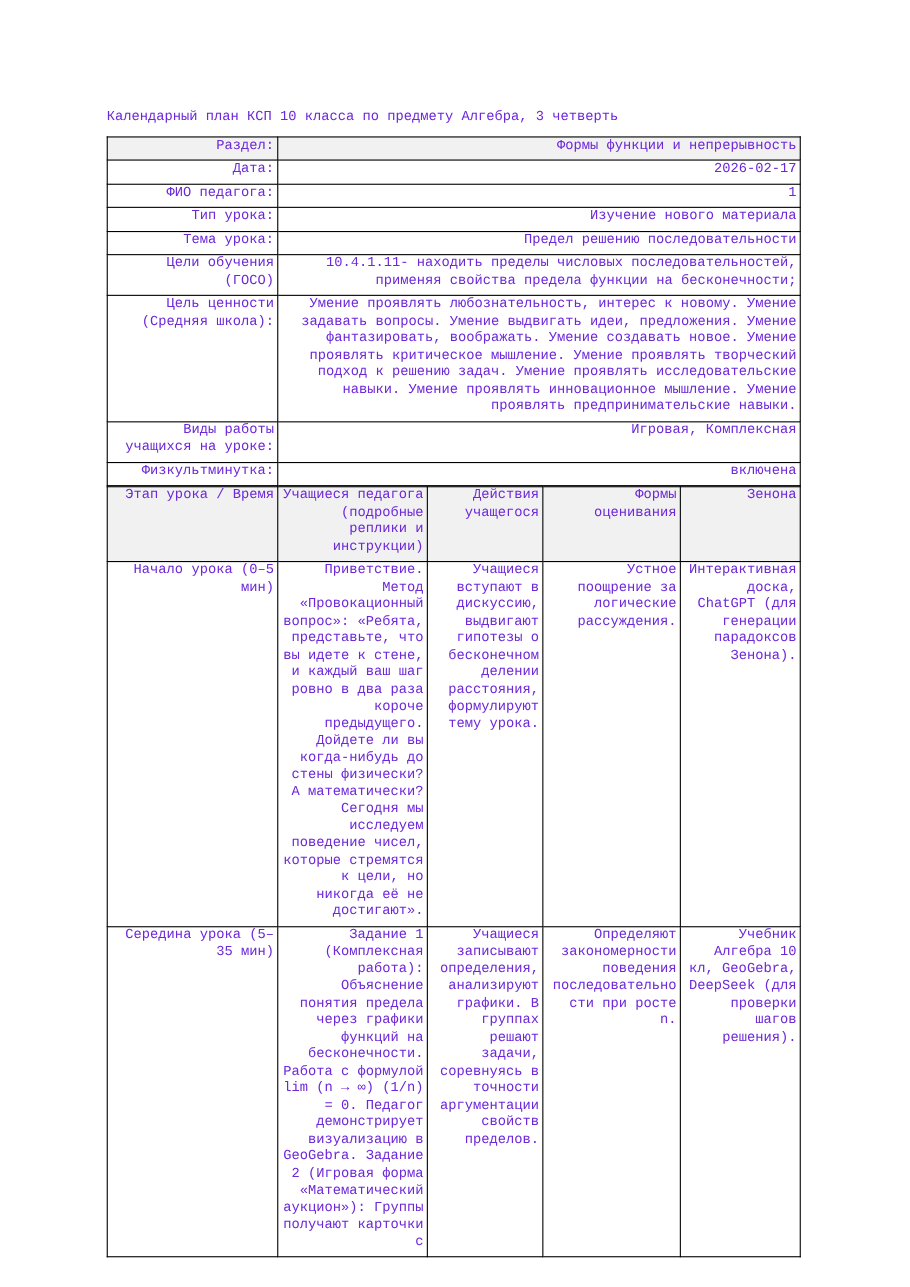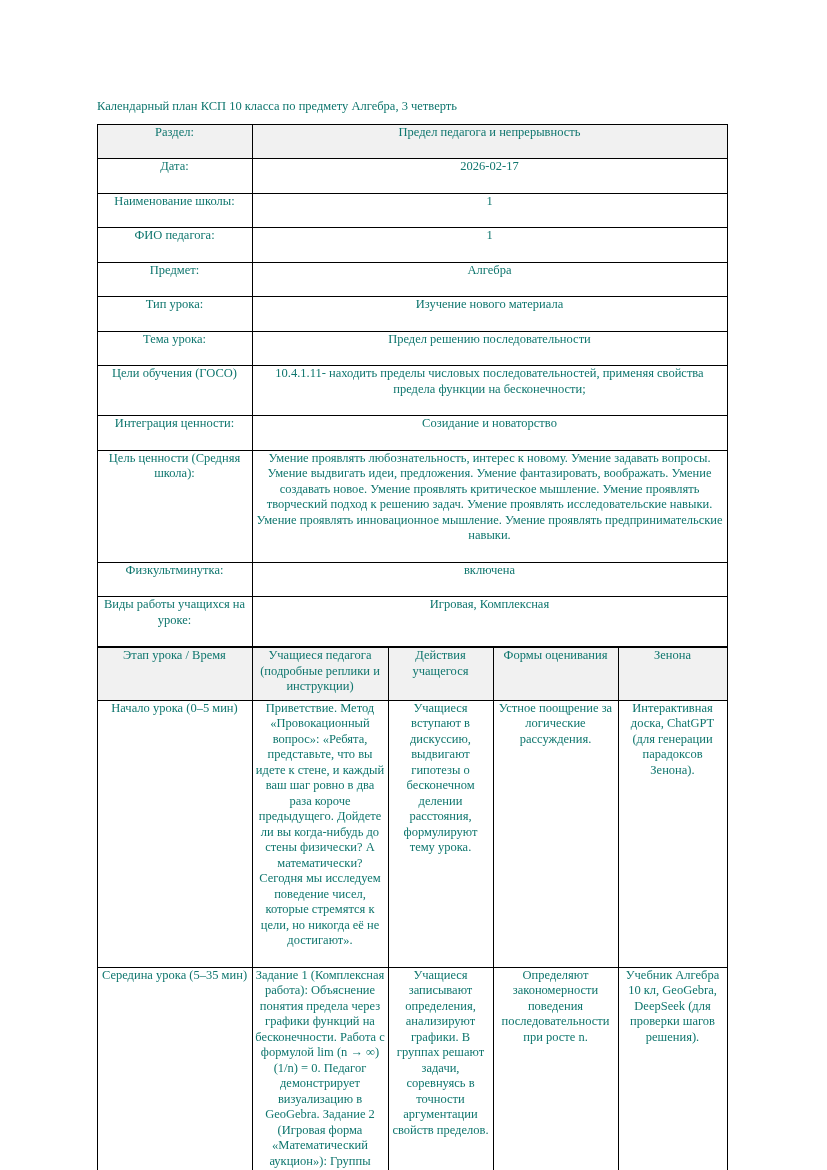--- a/index.html
+++ b/index.html
@@ -7,40 +7,40 @@
     padding: 0;
     background: #ffffff;
   }
   .page {
     position: relative;
     width: 827px;
     height: 1170px;
     background: #ffffff;
     box-sizing: border-box;
     padding: 99px 100px 0 97px;
-    font-family: Liberation Serif, serif;
+    font-family: Liberation Mono, monospace;
     font-size: 12.5px;
     line-height: 15.5px;
-    color: #0f766e;
+    color: #6d28d9;
     overflow: hidden;
   }
   .doc-title {
     margin: 0 0 9px 0;
   }
   table {
     border-collapse: collapse;
     width: 630px;
     table-layout: fixed;
   }
   td, th {
     border: 1px solid #000000;
     vertical-align: top;
-    text-align: center;
+    text-align: right;
     font-weight: normal;
-    padding: 0 3px 18px 2px;
+    padding: 0 3px 5px 2px;
     word-wrap: break-word;
   }
   tr.gray td, tr.gray th {
     background: #f1f1f1;
   }
   .lesson-table th {
     padding-bottom: 5px;
   }
   .section-heading {
     margin: 5px 0 6px 0;
@@ -54,65 +54,53 @@
   <p class="doc-title">Календарный план КСП 10 класса по предмету Алгебра, 3 четверть</p>
 
   <table class="info-table">
     <colgroup>
       <col style="width:155px">
       <col style="width:475px">
     </colgroup>
     <tbody>
       <tr class="gray">
         <td>Раздел:</td>
-        <td>Предел педагога и непрерывность</td>
+        <td>Формы функции и непрерывность</td>
       </tr>
       <tr>
         <td>Дата:</td>
         <td>2026-02-17</td>
       </tr>
       <tr>
-        <td>Наименование школы:</td>
-        <td>1</td>
-      </tr>
-      <tr>
         <td>ФИО педагога:</td>
         <td>1</td>
-      </tr>
-      <tr>
-        <td>Предмет:</td>
-        <td>Алгебра</td>
       </tr>
       <tr>
         <td>Тип урока:</td>
         <td>Изучение нового материала</td>
       </tr>
       <tr>
         <td>Тема урока:</td>
         <td>Предел решению последовательности</td>
       </tr>
       <tr>
         <td>Цели обучения (ГОСО)</td>
         <td>10.4.1.11- находить пределы числовых последовательностей, применяя свойства предела функции на бесконечности;</td>
       </tr>
       <tr>
-        <td>Интеграция ценности:</td>
-        <td>Созидание и новаторство</td>
-      </tr>
-      <tr>
         <td>Цель ценности (Средняя школа):</td>
         <td>Умение проявлять любознательность, интерес к новому. Умение задавать вопросы. Умение выдвигать идеи, предложения. Умение фантазировать, воображать. Умение создавать новое. Умение проявлять критическое мышление. Умение проявлять творческий подход к решению задач. Умение проявлять исследовательские навыки. Умение проявлять инновационное мышление. Умение проявлять предпринимательские навыки.</td>
       </tr>
       <tr>
+        <td>Виды работы учащихся на уроке:</td>
+        <td>Игровая, Комплексная</td>
+      </tr>
+      <tr>
         <td>Физкультминутка:</td>
         <td>включена</td>
-      </tr>
-      <tr>
-        <td>Виды работы учащихся на уроке:</td>
-        <td>Игровая, Комплексная</td>
       </tr>
     </tbody>
   </table>
 
 
   <table class="lesson-table">
     <colgroup>
       <col style="width:155px">
       <col style="width:136px">
       <col style="width:105px">

